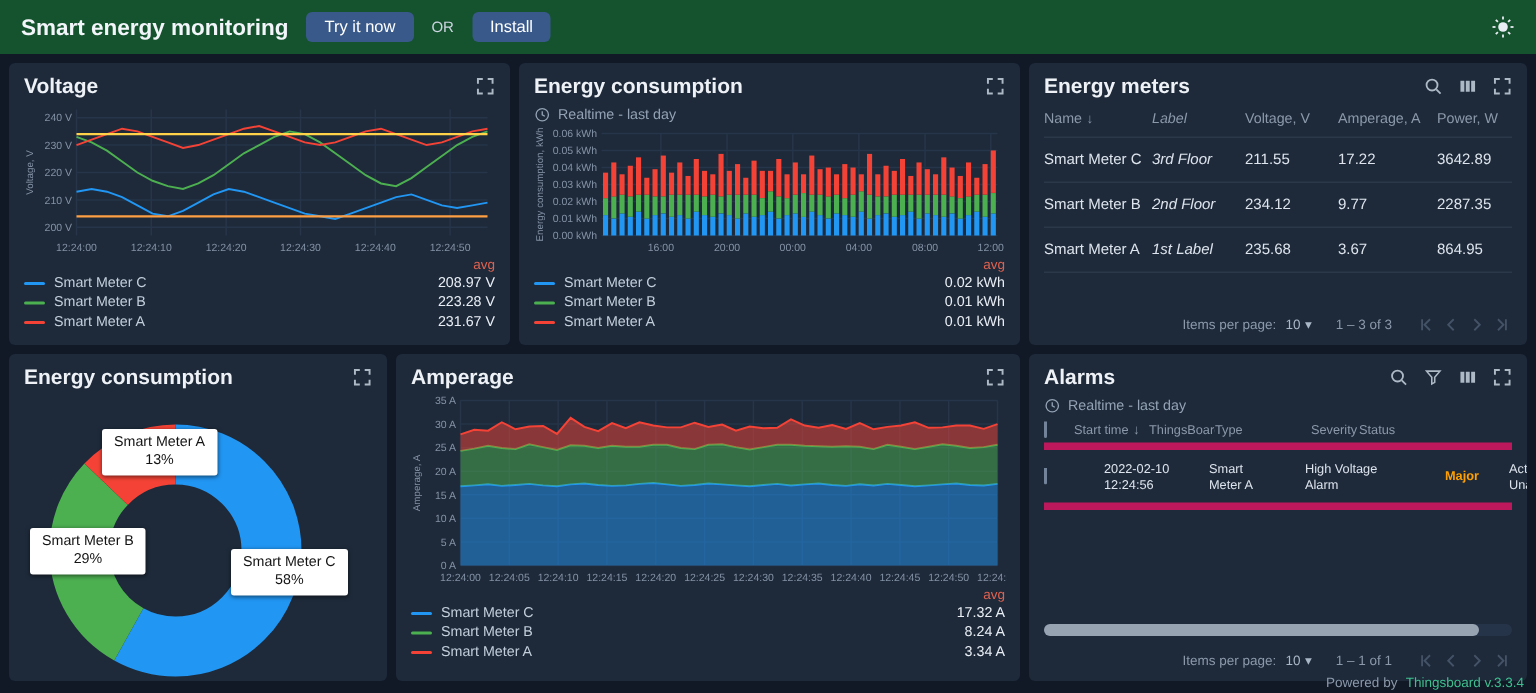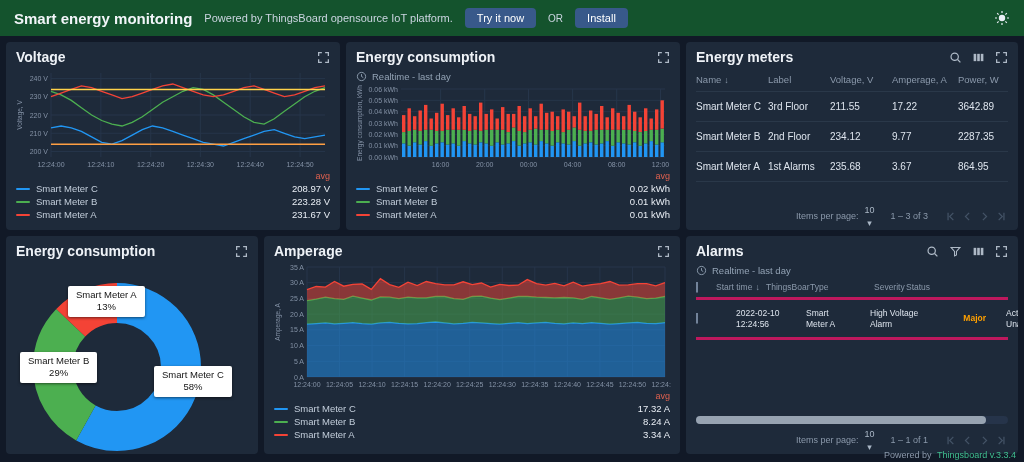--- a/index.html
+++ b/index.html
@@ -48,61 +48,60 @@
   .lval  { margin-left:auto; color:#e9eef5; }
   
   .realtime { display:flex; align-items:center; gap:5px; padding:0 10px; height:16px;
               color:#93a3b5; font-size:9.5px; cursor:pointer; }
   
   .tbl { padding:0 10px; font-size:10px; }
   .m-head, .m-row { display:flex; align-items:center; border-bottom:1px solid #2a3849; }
   .m-head { height:24px; color:#8b99ab; font-size:9.5px; }
   .m-row  { height:30px; color:#dde4ed; }
   .mc { overflow:hidden; white-space:nowrap; }
-  .c0 { width:72px; } .c1 { width:62px; } .c2 { width:62px; } .c3 { width:66px; } .c4 { flex:1; }
+  .c0 { width:72px; } .c1 { width:62px;font-style:italic; } .c2 { width:62px; } .c3 { width:66px; } .c4 { flex:1; }
   .sort { margin-left:3px; color:#8b99ab; font-size:9px; }
   
-  .a-head, .a-row { display:flex; align-items:center; border-bottom:3px solid #be185d; }
+  .a-head, .a-row { display:flex; align-items:center; border-bottom:5px solid #be185d; }
   .a-head { height:22px; color:#8b99ab; font-size:8.5px; }
   .a-row  { min-height:40px; color:#dde4ed; font-size:8.5px;gap:20px; }
   .ac { overflow:hidden; line-height:1.25; }
   .a0 { width:20px; flex:none; } .a1 { width:50px; flex:none; } .a2 { width:44px; flex:none; }
   .a3 { width:64px; flex:none; } .a4 { width:32px; flex:none; } .a5 { width:58px; flex:none; }
   .a6 { flex:1; display:flex; align-items:center; justify-content:flex-end; gap:7px; }
   .chkbox { width:12px; height:12px; border:1.5px solid #72839a; border-radius:2px; cursor:pointer; }
   .act-ic { color:#9fb0c0; cursor:pointer; font-size:10px; }
   .spacer-v { flex:1; }
   
   .hscroll { height:8px; margin:0 10px 2px; background:#26344a; border-radius:4px; position:relative; }
   .hscroll .thumb { position:absolute; left:0; top:0; height:8px; width:93%; background:#97a3b1; border-radius:4px; cursor:grab; }
   
   .pager { display:flex; align-items:center; justify-content:flex-end; gap:6px;
            padding:0 10px; height:28px; color:#8b99ab; font-size:9px; flex:none; }
-  .pg-select { display:inline-flex; align-items:center; gap:3px; cursor:pointer; color:#aab7c6;flex-direction:column; }
+  .pg-select { display:inline-flex; align-items:center; gap:3px; cursor:pointer; color:#aab7c6; }
   .pg-range { margin:0 10px; }
   .pg-nav { display:inline-flex; gap:4px; }
   .pg-nav .icon-btn { opacity:.55; }
   
   .donut-area { position:relative; flex:1; }
   .callout { position:absolute; background:#fff; color:#141414; font-size:9.5px; line-height:1.3;
              padding:3px 8px; border-radius:2px; text-align:center;
              box-shadow:0 1px 3px rgba(0,0,0,.55); white-space:nowrap; }
   .co-0 { left:62px;  top:24px; }
   .co-1 { left:14px;  top:90px; }
   .co-2 { left:148px; top:104px; }
   
   .footer { position:absolute; right:8px; top:450px; font-size:9px; color:#8b99ab; }
   .footer .brand { color:#3fbf8f; margin-left:3px; }
 </style>
 </head>
 <body>
 
 <div class="topbar">
   <h1>Smart energy monitoring</h1>
-  <span class="subtitle">Powered by ThingsBoard opensource IoT platform.</span>
   <button class="btn">Try it now</button>
   <span class="or-label">OR</span>
   <button class="btn">Install</button>
   <span class="tb-spacer"></span>
   <span class="icon-btn">
     <svg width="16" height="16" viewBox="0 0 16 16">
         <circle cx="8" cy="8" r="3.2" fill="#e9eef5"></circle>
         <g stroke="#e9eef5" stroke-width="1.2">
           <line x1="8" y1="1" x2="8" y2="3"></line>
           <line x1="8" y1="13" x2="8" y2="15"></line>
@@ -426,21 +425,21 @@
       </div>
       <div class="m-row">
         <span class="mc c0">Smart Meter B</span>
         <span class="mc c1">2nd Floor</span>
         <span class="mc c2">234.12</span>
         <span class="mc c3">9.77</span>
         <span class="mc c4">2287.35</span>
       </div>
       <div class="m-row">
         <span class="mc c0">Smart Meter A</span>
-        <span class="mc c1">1st Alarms</span>
+        <span class="mc c1">1st Label</span>
         <span class="mc c2">235.68</span>
         <span class="mc c3">3.67</span>
         <span class="mc c4">864.95</span>
       </div>
     </div>
   <div class="spacer-v"></div>
   <div class="pager">
     <span>Items per page:</span>
     <span class="pg-select">
       <span>10</span>

